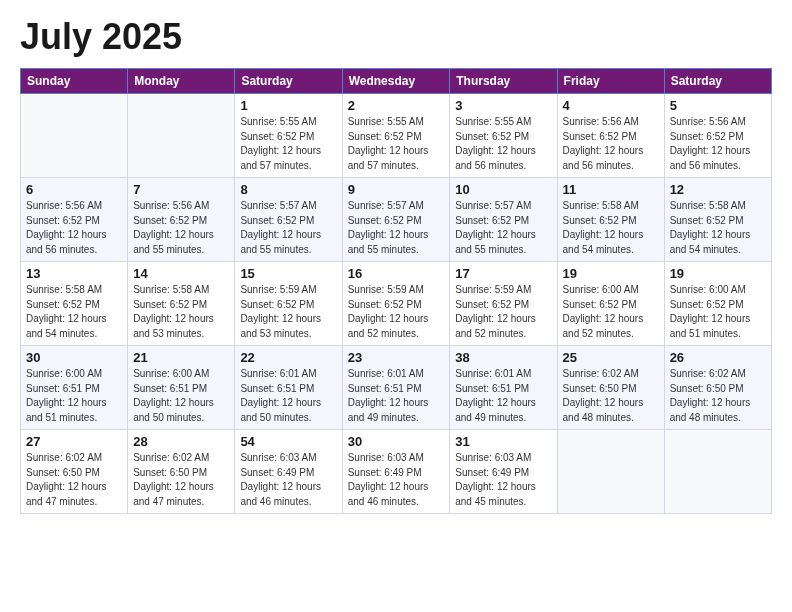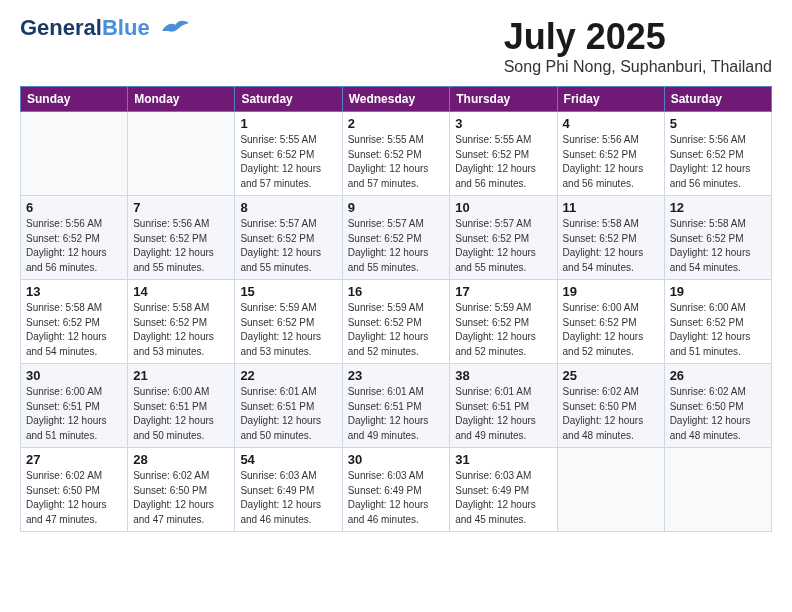--- a/index.html
+++ b/index.html
@@ -70,34 +70,22 @@
       line-height: 1.45;
     }
     .empty-cell {
       background: #f8f9fb !important;
     }
   </style>
 </head>
 <body>
 
 <div class="header">
-  <div class="logo">
-    <div style="display:flex; align-items:center; gap:4px;">
-      <div style="font-size:22px; font-weight:bold; color:#1a3a6b; line-height:1.1;">
-        <span style="color:#1a3a6b;">General</span><span style="color:#4a90d9;">Blue</span>
-      </div>
-      <svg width="38" height="22" viewBox="0 0 38 22">
-        <path d="M8 14 Q14 4 22 8 Q26 2 34 6 Q28 8 24 12 Q20 16 14 14 Z" fill="#4a90d9"></path>
-        <path d="M22 8 Q26 2 34 6" stroke="#4a90d9" stroke-width="1.5" fill="none"></path>
-      </svg>
-    </div>
-  </div>
   <div class="title-block">
     <div class="month-title">July 2025</div>
-    <div class="location-title">Song Phi Nong, Suphanburi, Thailand</div>
   </div>
 </div>
 
 <table class="calendar">
   <thead>
     <tr>
     <th>Sunday</th>
         <th>Monday</th>
         <th>Saturday</th>
         <th>Wednesday</th>

